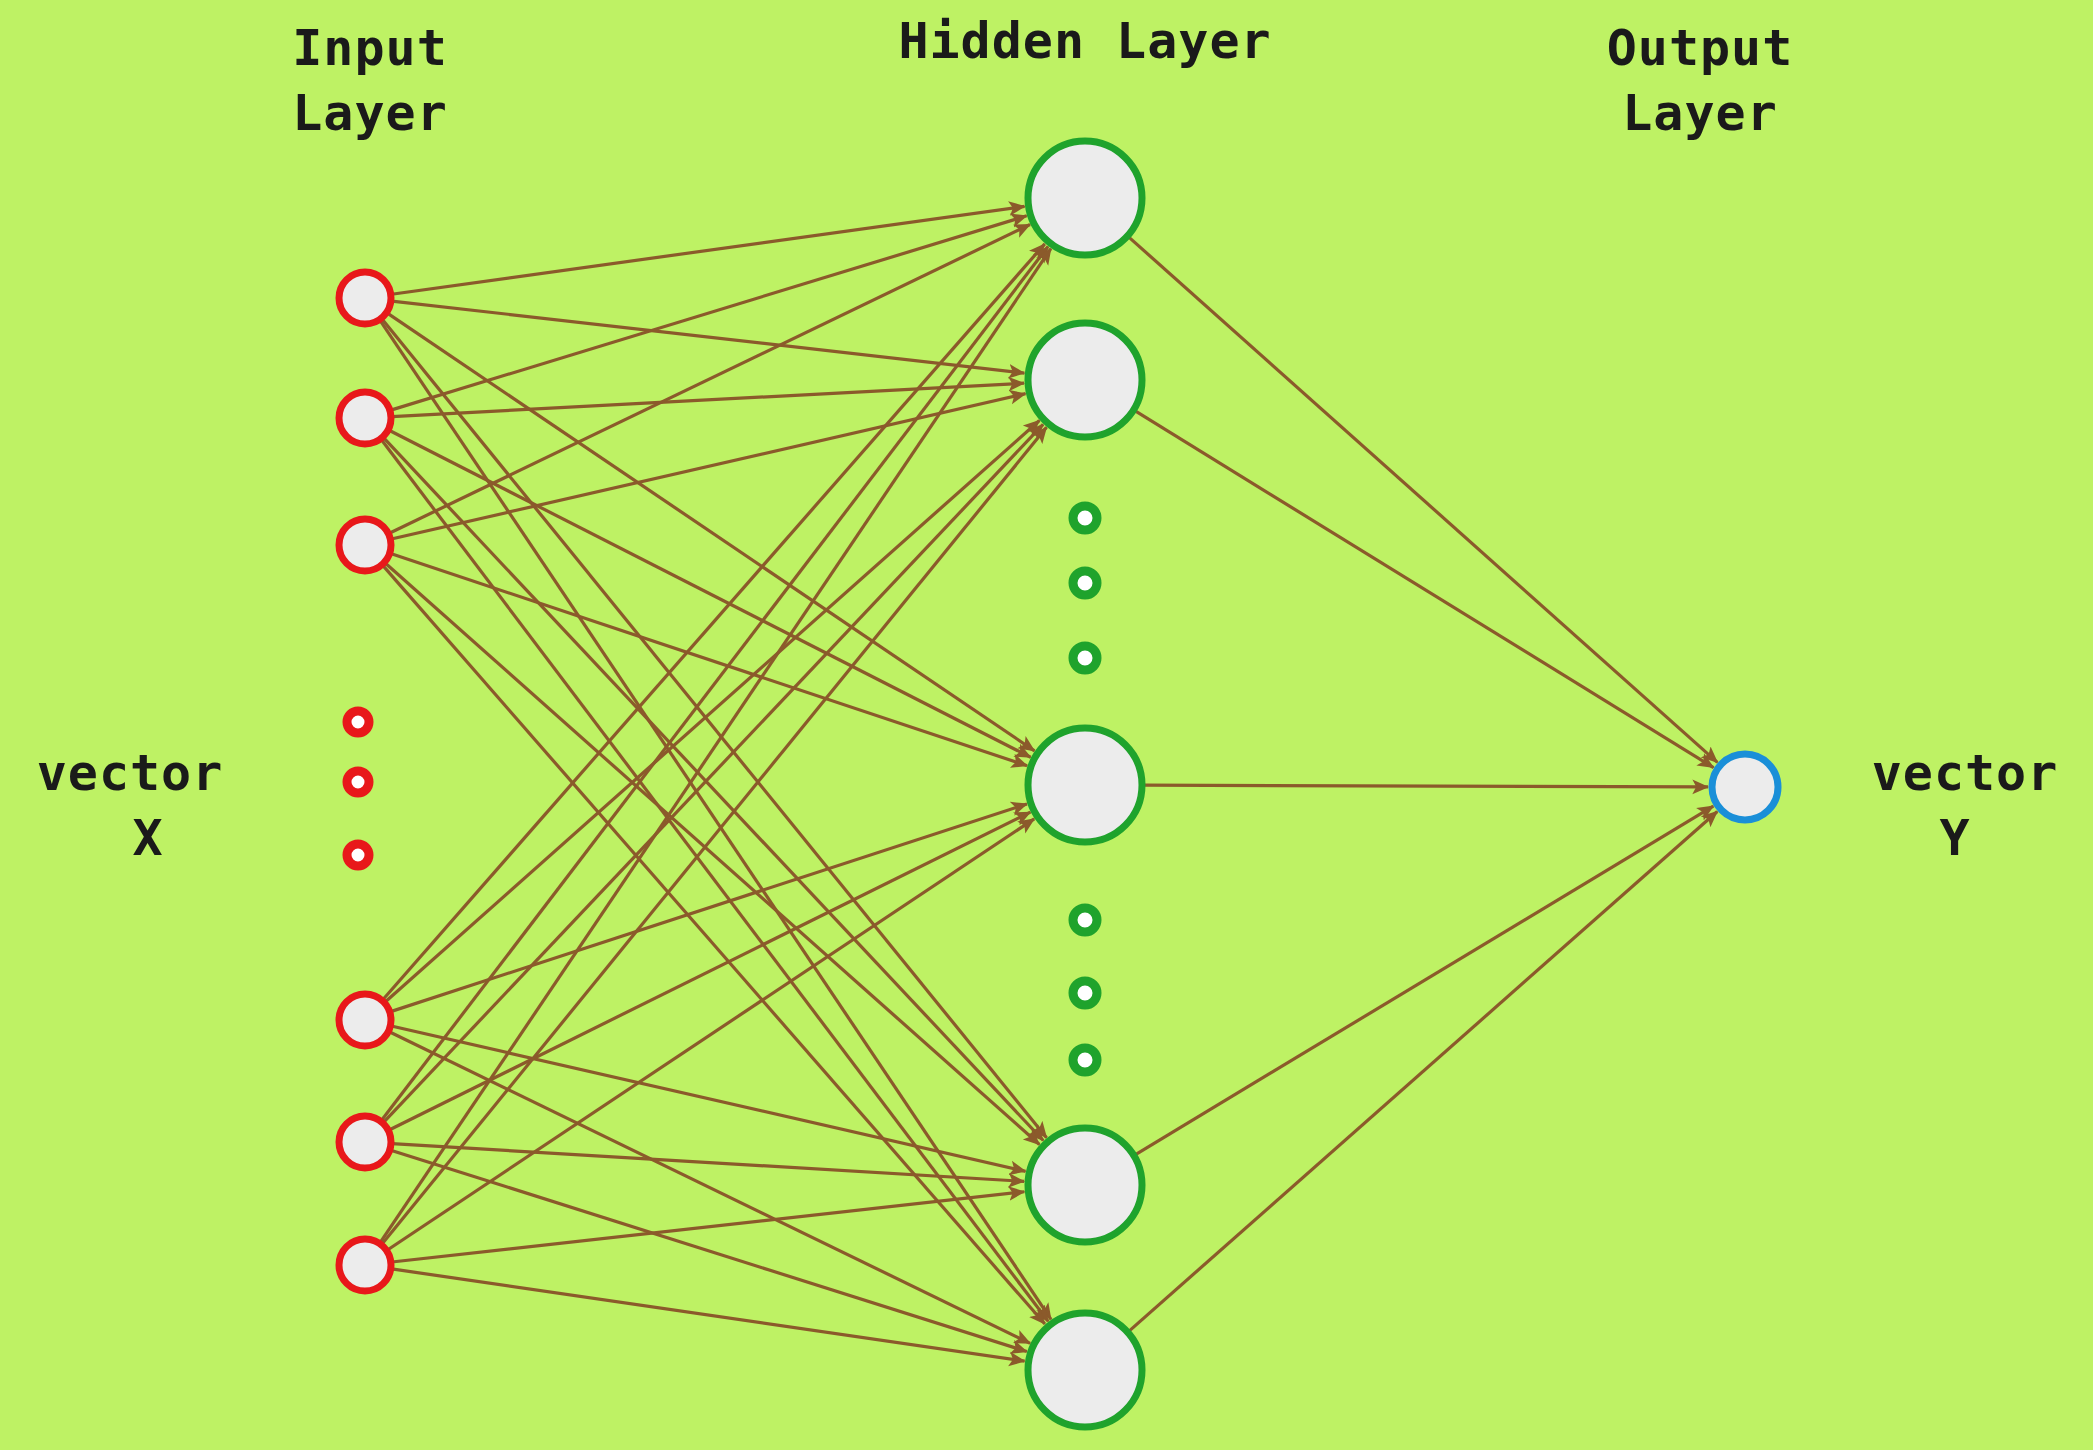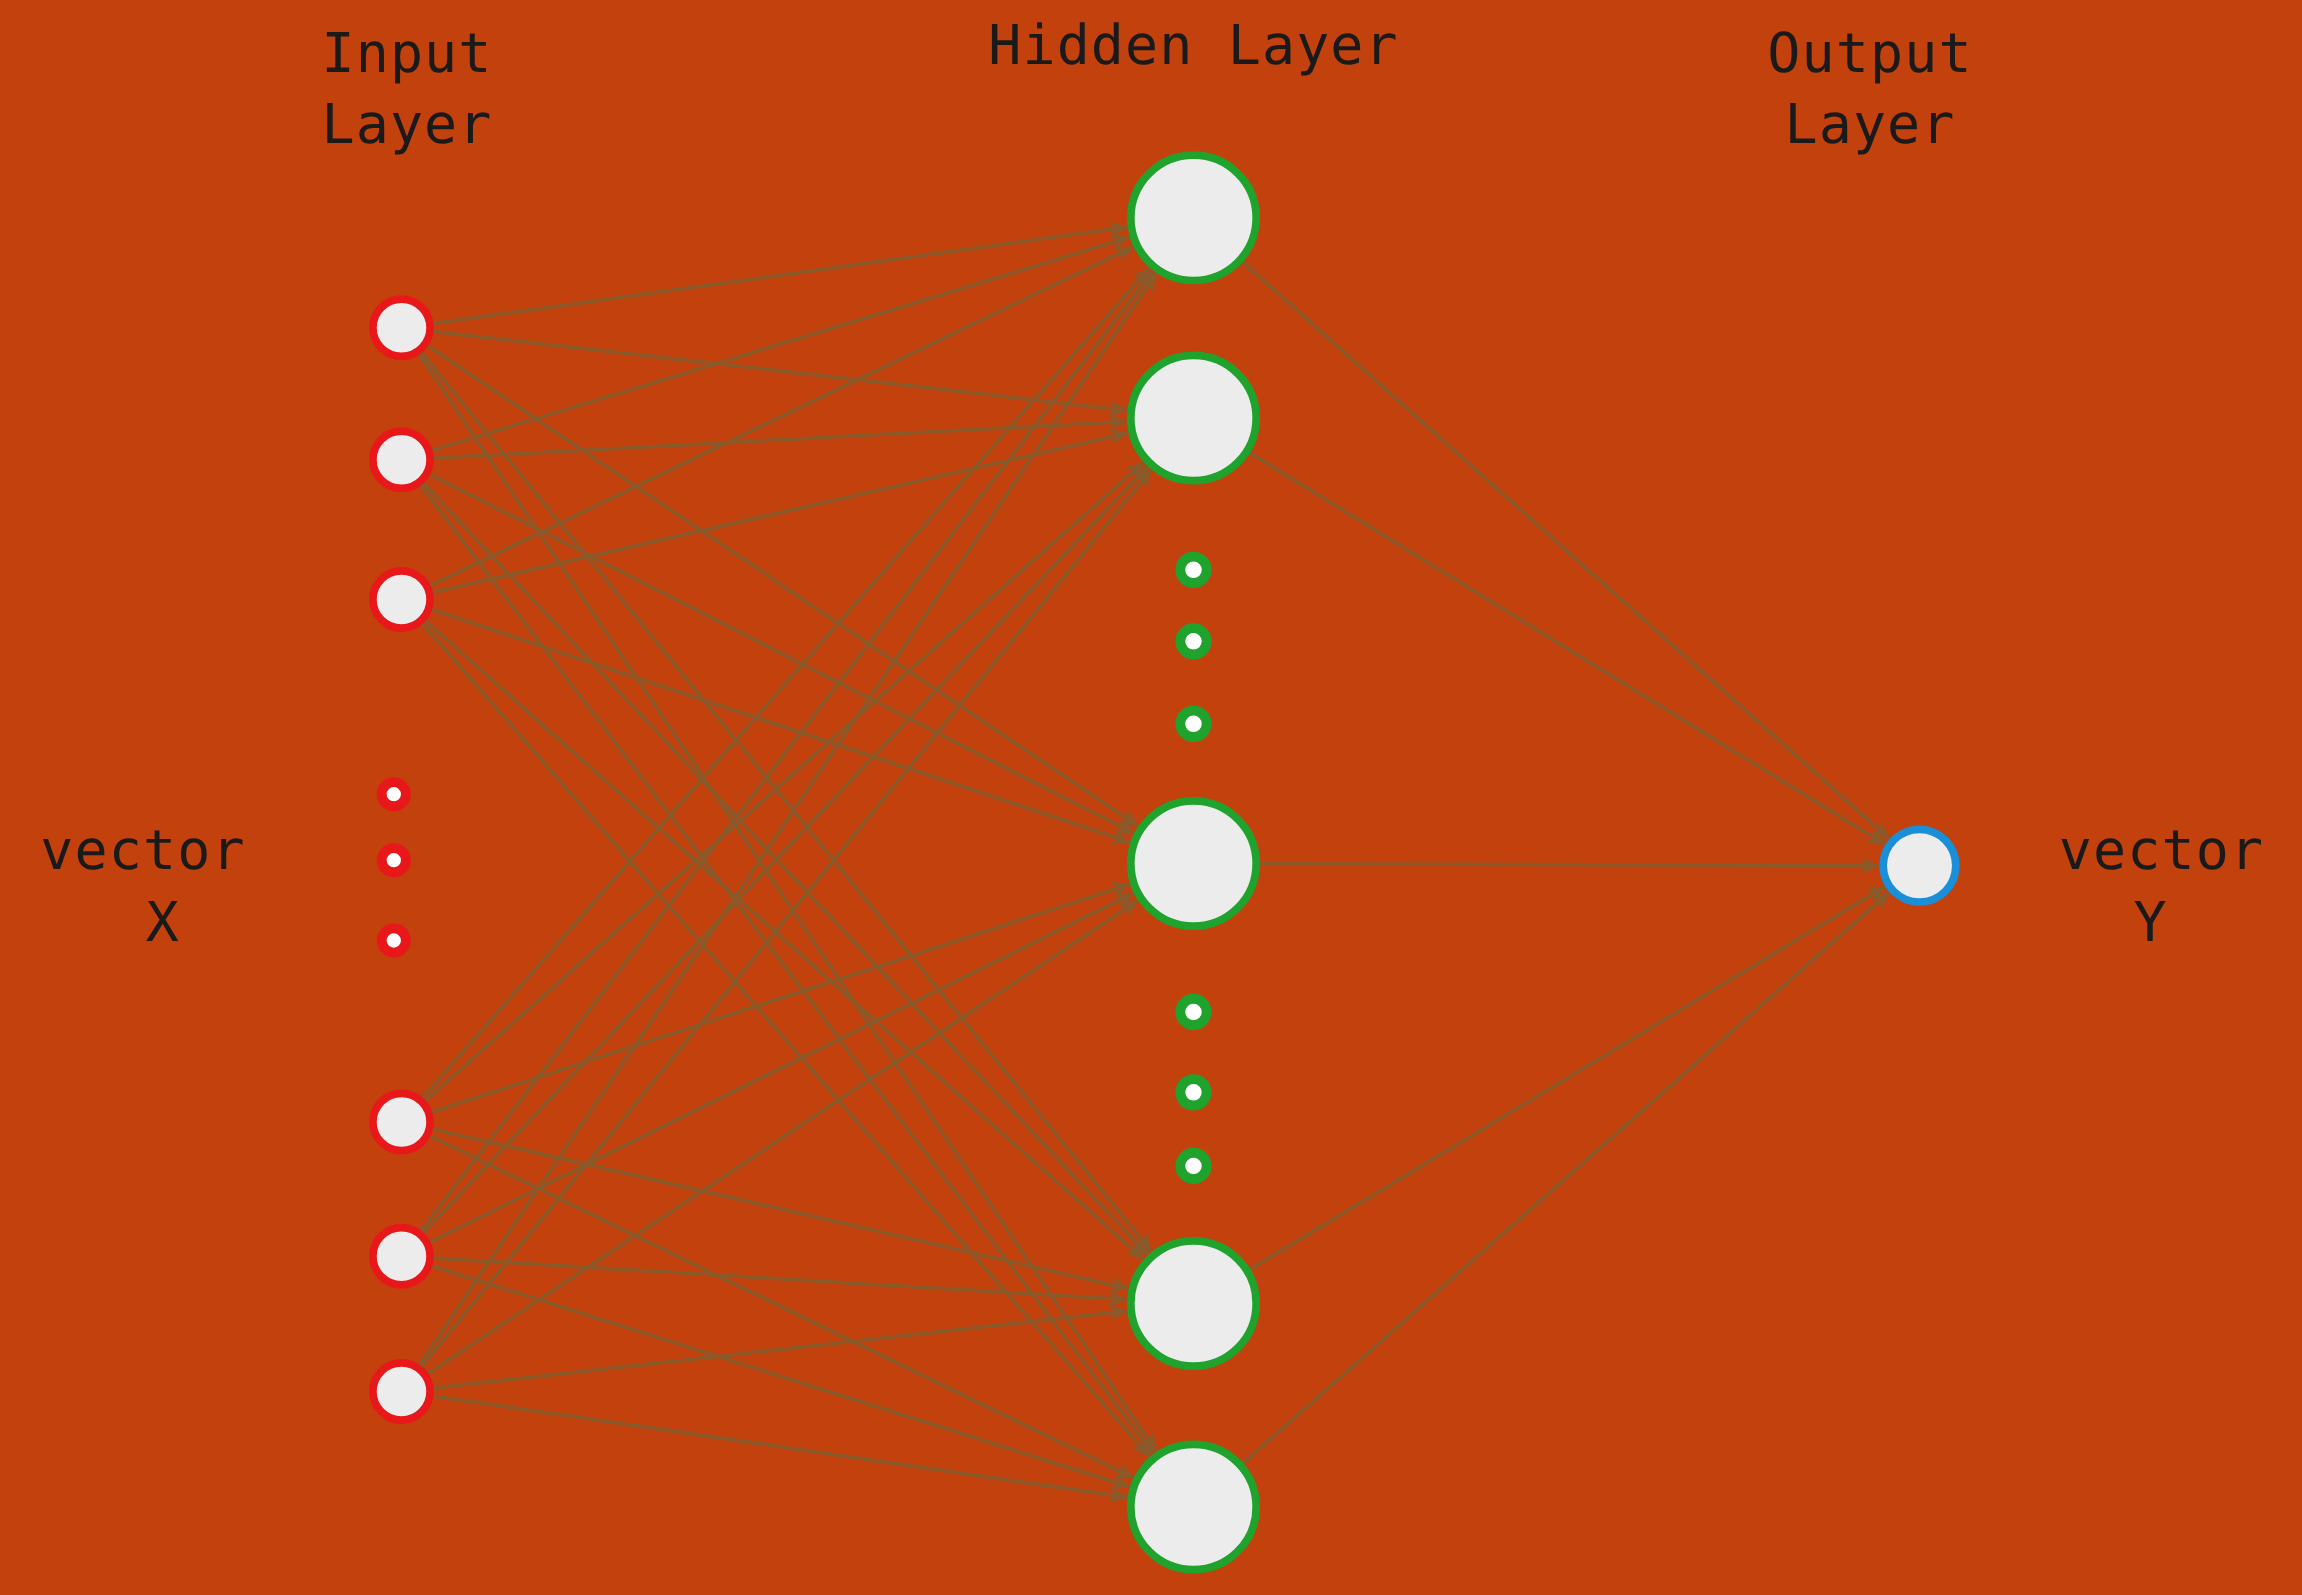--- a/index.html
+++ b/index.html
@@ -11,21 +11,22 @@
   body {
     width: 2093px;
     height: 1450px;
     font-family: "DejaVu Sans Mono", "Liberation Mono", monospace;
     overflow: hidden;
   }
   #diagram-root {
     position: relative;
     width: 2093px;
     height: 1450px;
-    background: #c2410c;
+    background: #bef264;
+    font-weight: bold;
   }
   svg#nn-svg {
     position: absolute;
     top: 0;
     left: 0;
     width: 2093px;
     height: 1450px;
     display: block;
   }
   .layer-label {

